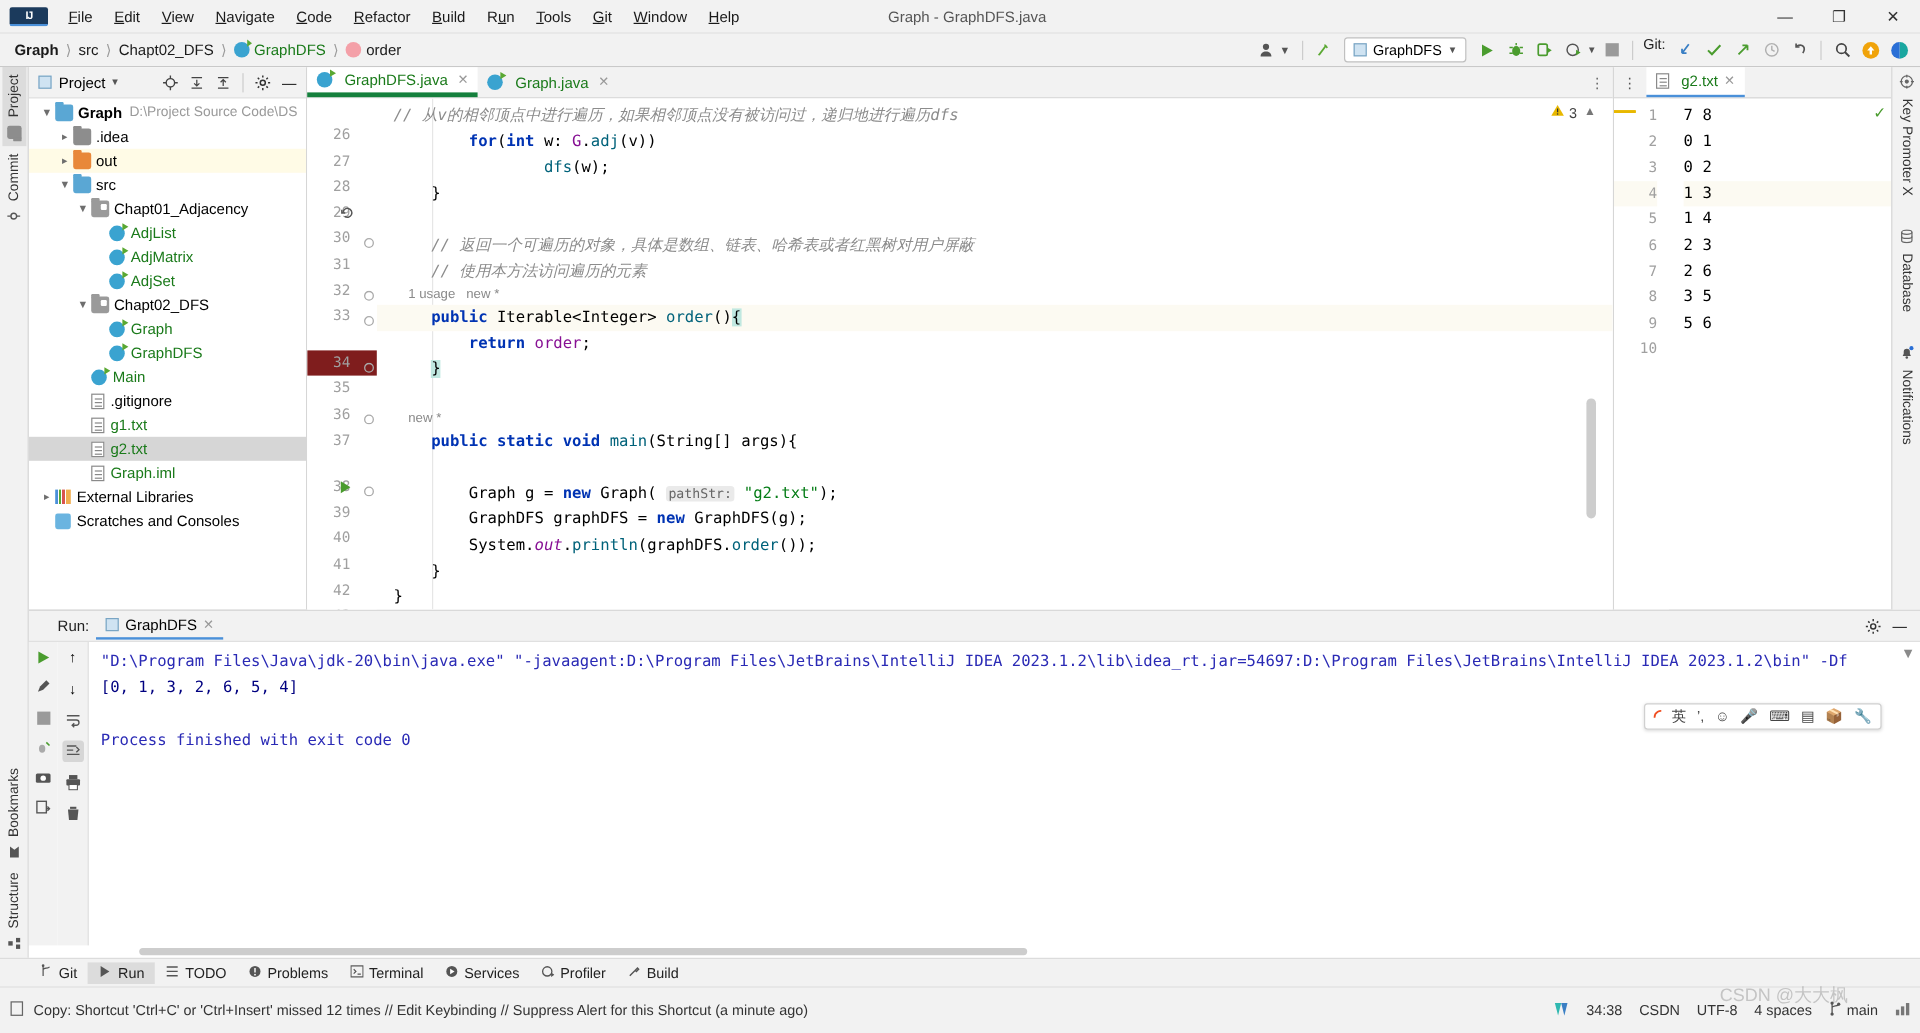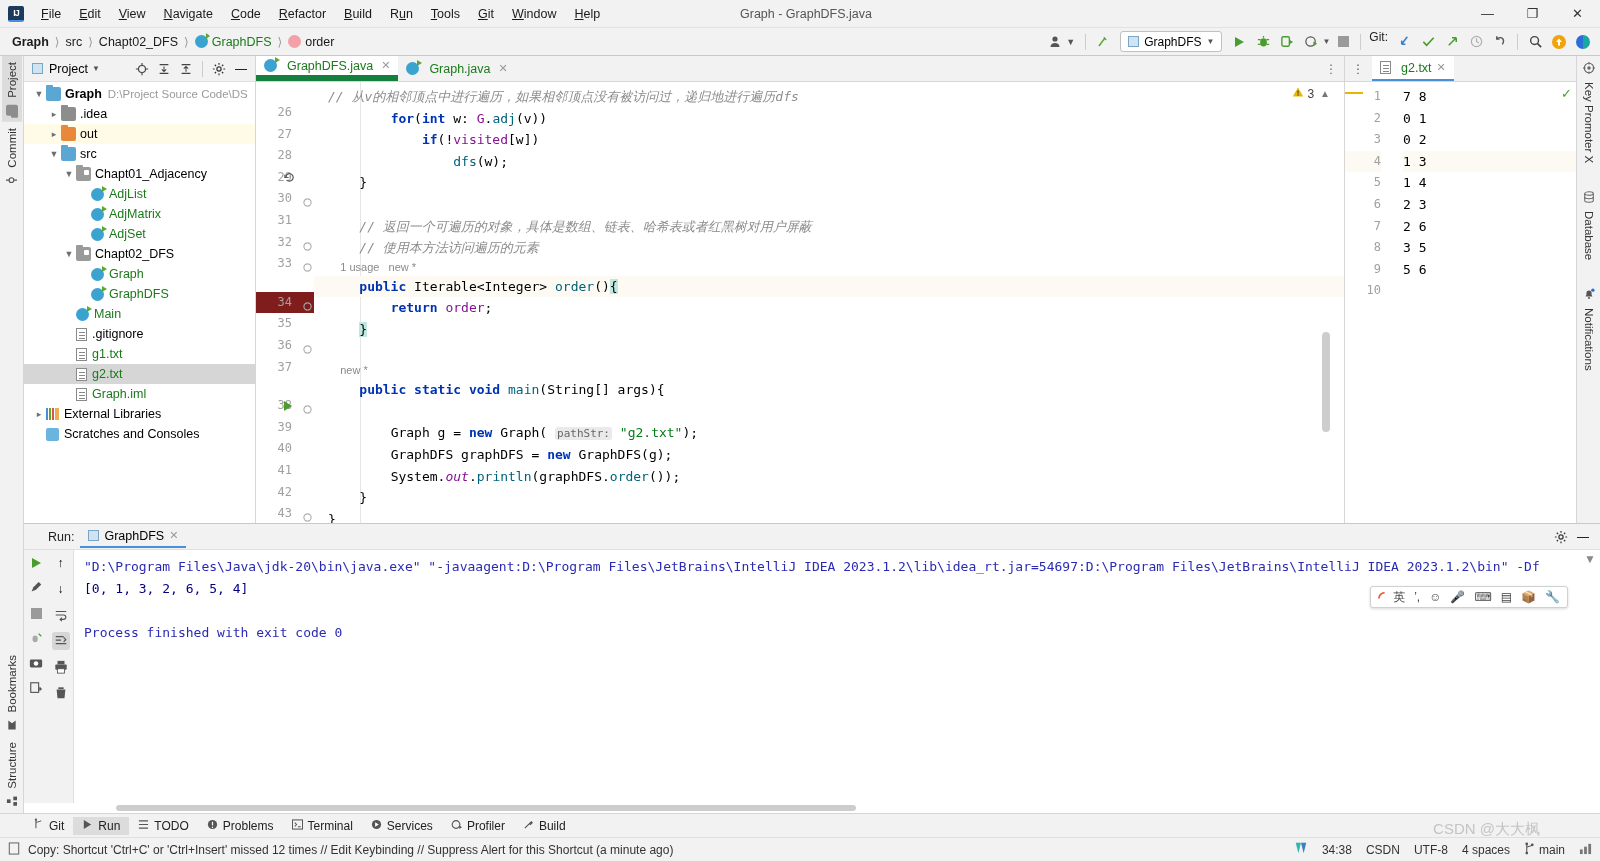--- a/index.html
+++ b/index.html
@@ -12,21 +12,21 @@
     overflow: hidden;
   }
   .app { position: relative; width: 1600px; height: 861px; display: flex; flex-direction: column; }
 
   
   .titlebar {
     height: 28px; background: #f2f2f2; display: flex; align-items: center;
     border-bottom: 1px solid #e2e2e2; flex: none; position: relative;
   }
   .ij-logo {
-    width: 16px; height: 16px; margin: 0 8px 0 8px; background: #1b3a5c;
+    width: 32px; height: 16px; margin: 0 8px 0 8px; background: #1b3a5c;
     border-radius: 2px; color: #fff; font-size: 9px; font-weight: bold;
     display: flex; align-items: center; justify-content: center; letter-spacing: -1px;
     border-bottom: 2px solid #4a90d9;
   }
   .menu { display: flex; align-items: center; gap: 0; }
   .menu-item {
     padding: 4px 9px; font-size: 12.5px; color: #1a1a1a; cursor: default; white-space: nowrap;
   }
   .menu-item .mn { text-decoration: underline; }
   .win-title {
@@ -115,21 +115,21 @@
   .scrat { width:13px;height:13px;margin-right:5px;flex:none;background:#6ab4e0;border-radius:2px;position:relative;}
   .lbl-green { color: #1a7a1a; }
   .lbl-bold { font-weight: bold; }
   .lbl-dim { color: #9a9a9a; margin-left: 6px; font-size: 11.5px; }
 
   
   .editorwrap { flex: 1; display: flex; flex-direction: column; min-width: 0; }
   .tabsrow { height: 26px; background: #f2f2f2; display: flex; align-items: stretch; flex: none;
       border-bottom: 1px solid #d6d6d6; }
   .etab { display: flex; align-items: center; gap: 5px; padding: 0 8px; font-size: 12.5px; position: relative; }
-  .etab.active { background: #fff; border-bottom: 6px solid #15803d; }
+  .etab.active { background: #fff; border-bottom: 4px solid #15803d; }
   .etab .x { color: #999; font-size: 11px; margin-left: 3px; }
   .tabs-right { margin-left: auto; display:flex; align-items:center; padding-right: 6px; color:#666; }
   .editor { flex: 1; display: flex; background: #fff; position: relative; min-height: 0; overflow: hidden; }
   .gutter { width: 58px; background: #fff; flex: none; position: relative; text-align: right;
       font-family: "DejaVu Sans Mono", monospace; font-size: 12px; color: #a0a0a0; padding-top: 20px; }
   .gline { height: 21.6px; line-height: 21.6px; padding-right: 22px; position: relative; }
   .gline.hl { background: #7f1d1d; }
   .gico { position: absolute; right: 3px; top: 3px; width: 15px; height: 15px; }
   .codearea { flex: 1; position: relative; font-family: "DejaVu Sans Mono", monospace; font-size: 13px;
      padding-top: 4px; overflow: hidden; }
@@ -180,21 +180,21 @@
 
   
   .hscroll { height: 10px; background:#fff; position:relative; flex:none; }
   .hscroll .thumb { position:absolute; left: 92px; top:2px; height:6px; width: 740px; background:#cdcdcd; border-radius:3px;}
 
   
   .bottombar { height: 24px; background:#f2f2f2; display:flex; align-items:center; gap:0; padding-left:24px;
       border-top:1px solid #d6d6d6; flex:none; }
   .bb-item { display:flex; align-items:center; gap:5px; font-size:12px; padding: 2px 9px; color:#222; }
   .bb-item.sel { background:#dcdcdc; }
-  .statusbar { height:24px; background:#f2f2f2; display:flex; align-items:center; padding: 0 8px; font-size:12px;
+  .statusbar { height:39px; background:#f2f2f2; display:flex; align-items:center; padding: 0 8px; font-size:12px;
       color:#333; border-top:1px solid #e0e0e0; flex:none; }
   .status-right { margin-left:auto; display:flex; align-items:center; gap:14px; }
 
   
   .ime {
     position:absolute; right: 32px; top: 586px; height: 22px; background:#fff; border:1px solid #d0d0d0;
     border-radius: 3px; display:flex; align-items:center; gap:9px; padding: 0 7px; z-index: 20;
     box-shadow: 0 1px 3px rgba(0,0,0,.15); font-size: 12px; color:#444;
   }
   .ime .sg { color:#f04f22; font-size:15px; font-weight:bold; }
@@ -600,21 +600,20 @@
                 <div class="gline">43<span class="gico" style="right:2px;top:5px;"><svg width="9" height="9" viewBox="0 0 10 10">
                       <path d="M5 1 a4 4 0 0 1 0 8" stroke="#aaa" stroke-width="1.2" fill="none"></path>
                       <path d="M5 1 a4 4 0 0 0 0 8" stroke="#aaa" stroke-width="1.2" fill="none"></path>
                     </svg></span></div>
                 <div class="gline">44</div>
               </div>
             <div class="codearea" id="codearea">
               <div class="indentbar" style="left:46px;"></div>
             <div class="cline" style="overflow: hidden; color: rgb(184, 184, 184);"><span class="cmt">// 从v的相邻顶点中进行遍历，如果相邻顶点没有被访问过，递归地进行遍历dfs</span></div>
                 <div class="cline">        <span class="kw">for</span>(<span class="kw">int</span> w: <span class="fld">G</span>.<span class="mth">adj</span>(v))</div>
-                <div class="cline">            <span class="kw">if</span>(!<span class="fld">visited</span>[w])</div>
                 <div class="cline">                <span class="mth">dfs</span>(w);</div>
                 <div class="cline">    }</div>
                 <div class="cline">&nbsp;</div>
                 <div class="cline">    <span class="cmt">// 返回一个可遍历的对象，具体是数组、链表、哈希表或者红黑树对用户屏蔽</span></div>
                 <div class="cline">    <span class="cmt">// 使用本方法访问遍历的元素</span></div>
                 <div class="cline hint">    1 usage   new *</div>
                 <div class="cline hl">    <span class="kw">public</span> <span class="typ">Iterable</span>&lt;<span class="typ">Integer</span>&gt; <span class="mth">order</span>()<span class="hlbrace">{</span></div>
                 <div class="cline">        <span class="kw">return</span> <span class="fld">order</span>;</div>
                 <div class="cline">    <span class="hlbrace">}</span></div>
                 <div class="cline">&nbsp;</div>

